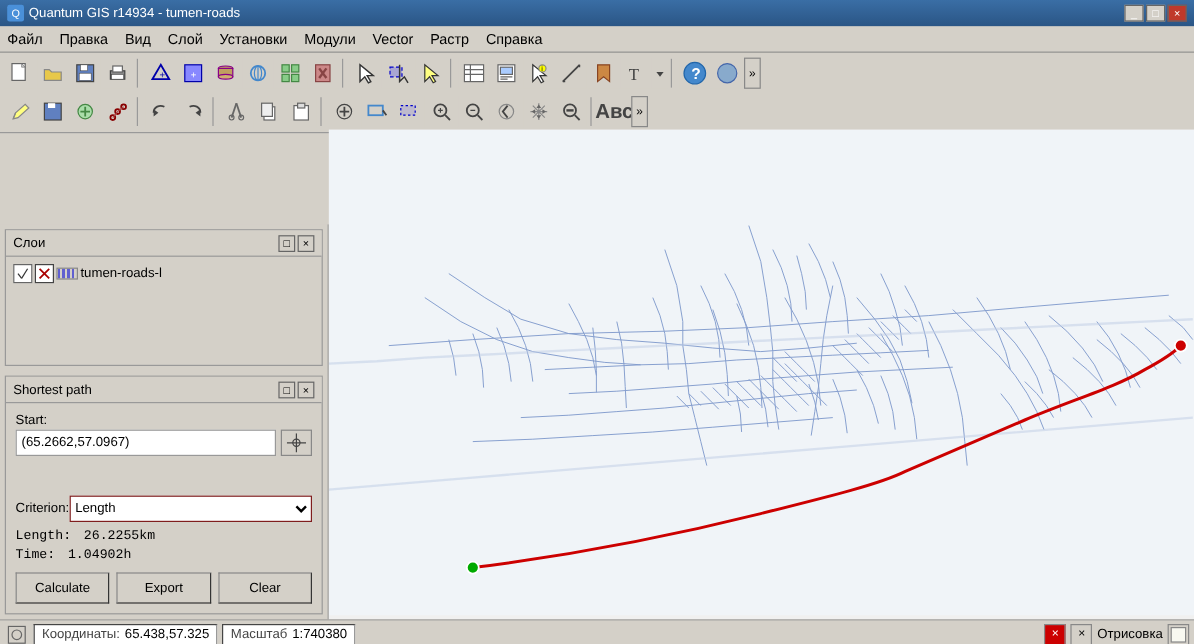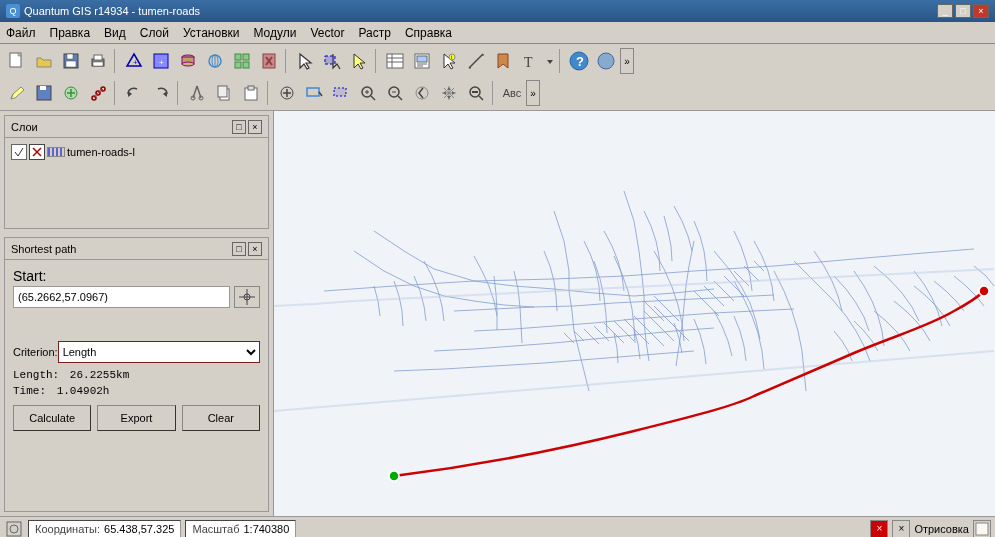--- a/index.html
+++ b/index.html
@@ -140,21 +140,21 @@
       background: #d4d0c8;
       flex: 1;
     }
     .sp-content {
       padding: 8px;
     }
     .field-row {
       margin-bottom: 6px;
     }
     .field-label {
-      font-size: 14px;
+      font-size: 11px;
       margin-bottom: 2px;
       color: #000;
     }
     .field-input-row {
       display: flex;
       align-items: center;
       gap: 4px;
     }
     .field-input {
       flex: 1;
@@ -553,26 +553,26 @@
         </svg>
     </div>
     <div class="tb-btn">
       <svg width="18" height="18" viewBox="0 0 18 18">
           <circle cx="8" cy="8" r="5" fill="none" stroke="#444" stroke-width="1.5"></circle>
           <line x1="12" y1="12" x2="16" y2="16" stroke="#444" stroke-width="1.5"></line>
           <rect x="5" y="7" width="6" height="2" fill="#444"></rect>
         </svg>
     </div>
     <div class="tb-separator"></div>
-    <div class="tb-btn" style="font-size:11px;font-weight:normal;color:#444;">Авс</div>
+    <div class="tb-btn" style="font-size:17px;font-weight:bold;color:#444;">Авс</div>
     <div class="tb-more">»</div>
   </div>
 </div>
 
-<div class="main-area" style="height:405px;">
+<div class="main-area" style="height:405px;align-items:flex-end;">
 
   <div class="left-panel">
 
     <div class="layers-panel">
       <div class="panel-title-bar">
         <span>Слои</span>
         <div class="panel-controls">
           <div class="panel-btn">□</div>
           <div class="panel-btn">×</div>
         </div>

